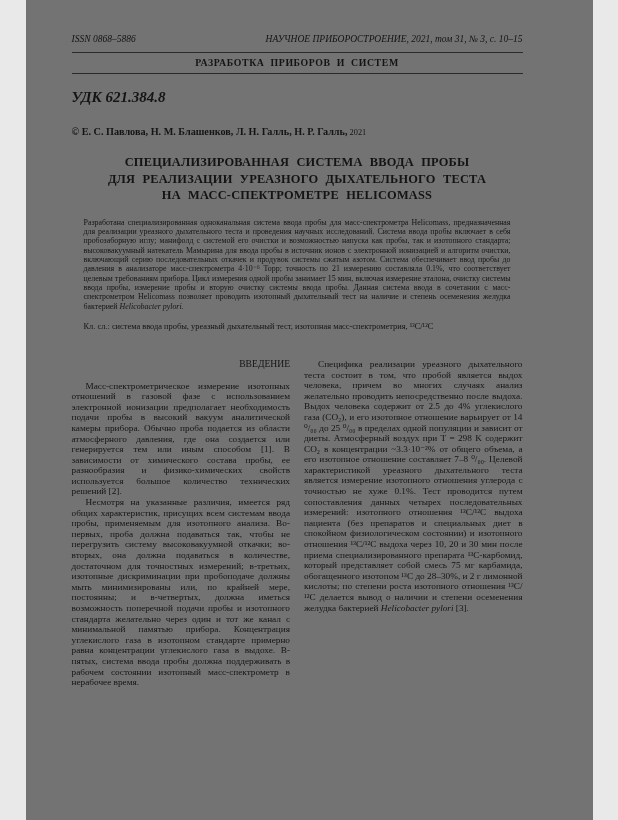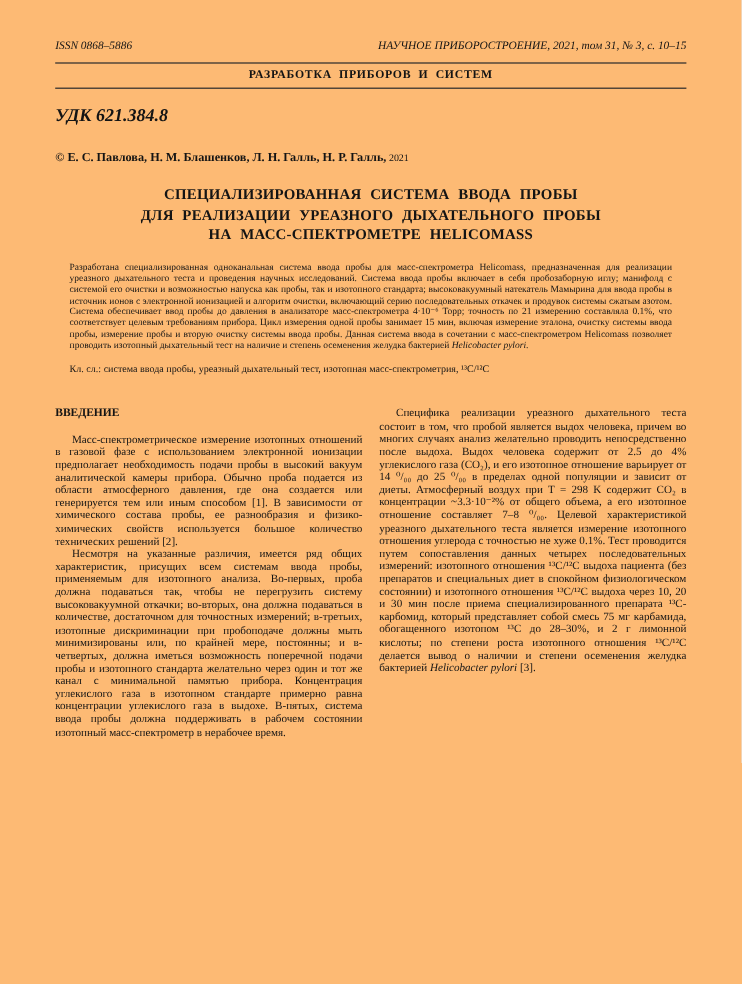--- a/index.html
+++ b/index.html
@@ -1,24 +1,24 @@
 <!DOCTYPE html>
 <html lang="ru"><head>
 <meta charset="utf-8">
 <style>
   * { margin:0; padding:0; box-sizing:border-box; }
   html,body { background:#e9e9e9; }
   .page {
     position:relative;
-    width:618px; height:820px;
+    width:567px; height:820px;
     margin:0 auto;
-    background:#fdba74;
+    background:#737373;
     color:#141414;
     font-family:"Liberation Serif","DejaVu Serif",serif;
-    padding:34px 46px 0 46px;
+    padding:34px 70px 0 46px;
     overflow:hidden;
   }
   .topline { display:flex; justify-content:space-between; font-style:italic; font-size:9.5px; }
   .rule { border-top:1.2px solid #2a2a2a; margin-top:8px; }
   .section-head {
     text-align:center; font-weight:bold; font-size:9.8px;
     letter-spacing:0.6px; word-spacing:3px; padding:4px 0 5px 0;
   }
   .udk { font-style:italic; font-size:15px; margin-top:15px;font-weight:bold; }
   .authors { margin-top:20px; font-size:10.2px; }
@@ -31,21 +31,21 @@
   .abstract {
     margin-top:14px; padding:0 12px;
     font-size:7.9px; line-height:9.35px; text-align:justify;
   }
   .keywords { margin-top:11px; padding:0 12px; font-size:8.4px; }
   .columns { display:flex; gap:14px; margin-top:28px; }
   .col { width:256px; font-size:9.25px; line-height:10.6px; text-align:justify; }
   .col p { text-indent:14px; }
   .col p + p { margin-top:0; }
   .intro-head {
-    text-align:left; font-weight:bold; font-size:9.6px;
+    text-align:right; font-weight:normal; font-size:9.6px;
     margin-bottom:11px; text-indent:0;
   }
   .pagenum {
     position:absolute; left:0; right:0; bottom:13px;
     text-align:center; font-size:10px;
   }
   i { font-style:italic; }
 </style>
 </head>
 <body>
@@ -64,21 +64,21 @@
   <div class="rule" style="margin-top:0;"></div>
 
   <div class="udk">УДК 621.384.8</div>
 
   <div class="authors">
     <span class="names">© Е. С. Павлова, Н. М. Блашенков, Л. Н. Галль, Н. Р. Галль,</span><span class="year"> 2021</span>
   </div>
 
   <div class="title">
     <div>СПЕЦИАЛИЗИРОВАННАЯ СИСТЕМА ВВОДА ПРОБЫ</div>
-    <div>ДЛЯ РЕАЛИЗАЦИИ УРЕАЗНОГО ДЫХАТЕЛЬНОГО ПРОБЫ</div>
+    <div>ДЛЯ РЕАЛИЗАЦИИ УРЕАЗНОГО ДЫХАТЕЛЬНОГО ТЕСТА</div>
     <div>НА МАСС-СПЕКТРОМЕТРЕ HELICOMASS</div>
   </div>
 
   <div class="abstract">
     <span>Разработана специализированная одноканальная система ввода пробы для масс-спектрометра Helicomass, предназначенная для реализации уреазного дыхательного теста и проведения научных исследований. Система ввода пробы включает в себя пробозаборную иглу; манифолд с системой его очистки и возможностью напуска как пробы, так и изотопного стандарта; высоковакуумный натекатель Мамырина для ввода пробы в источник ионов с электронной ионизацией и алгоритм очистки, включающий серию последовательных откачек и продувок системы сжатым азотом. Система обеспечивает ввод пробы до давления в анализаторе масс-спектрометра 4·10⁻⁶ Торр; точность по 21 измерению составляла 0.1%, что соответствует целевым требованиям прибора. Цикл измерения одной пробы занимает 15 мин, включая измерение эталона, очистку системы ввода пробы, измерение пробы и вторую очистку системы ввода пробы. Данная система ввода в сочетании с масс-спектрометром Helicomass позволяет проводить изотопный дыхательный тест на наличие и степень осеменения желудка бактерией </span><i>Helicobacter pylori</i><span>.</span>
   </div>
 
   <div class="keywords">
     <span>Кл. сл.:</span><span> система ввода пробы, уреазный дыхательный тест, изотопная масс-спектрометрия, ¹³C/¹²C</span>
   </div>

